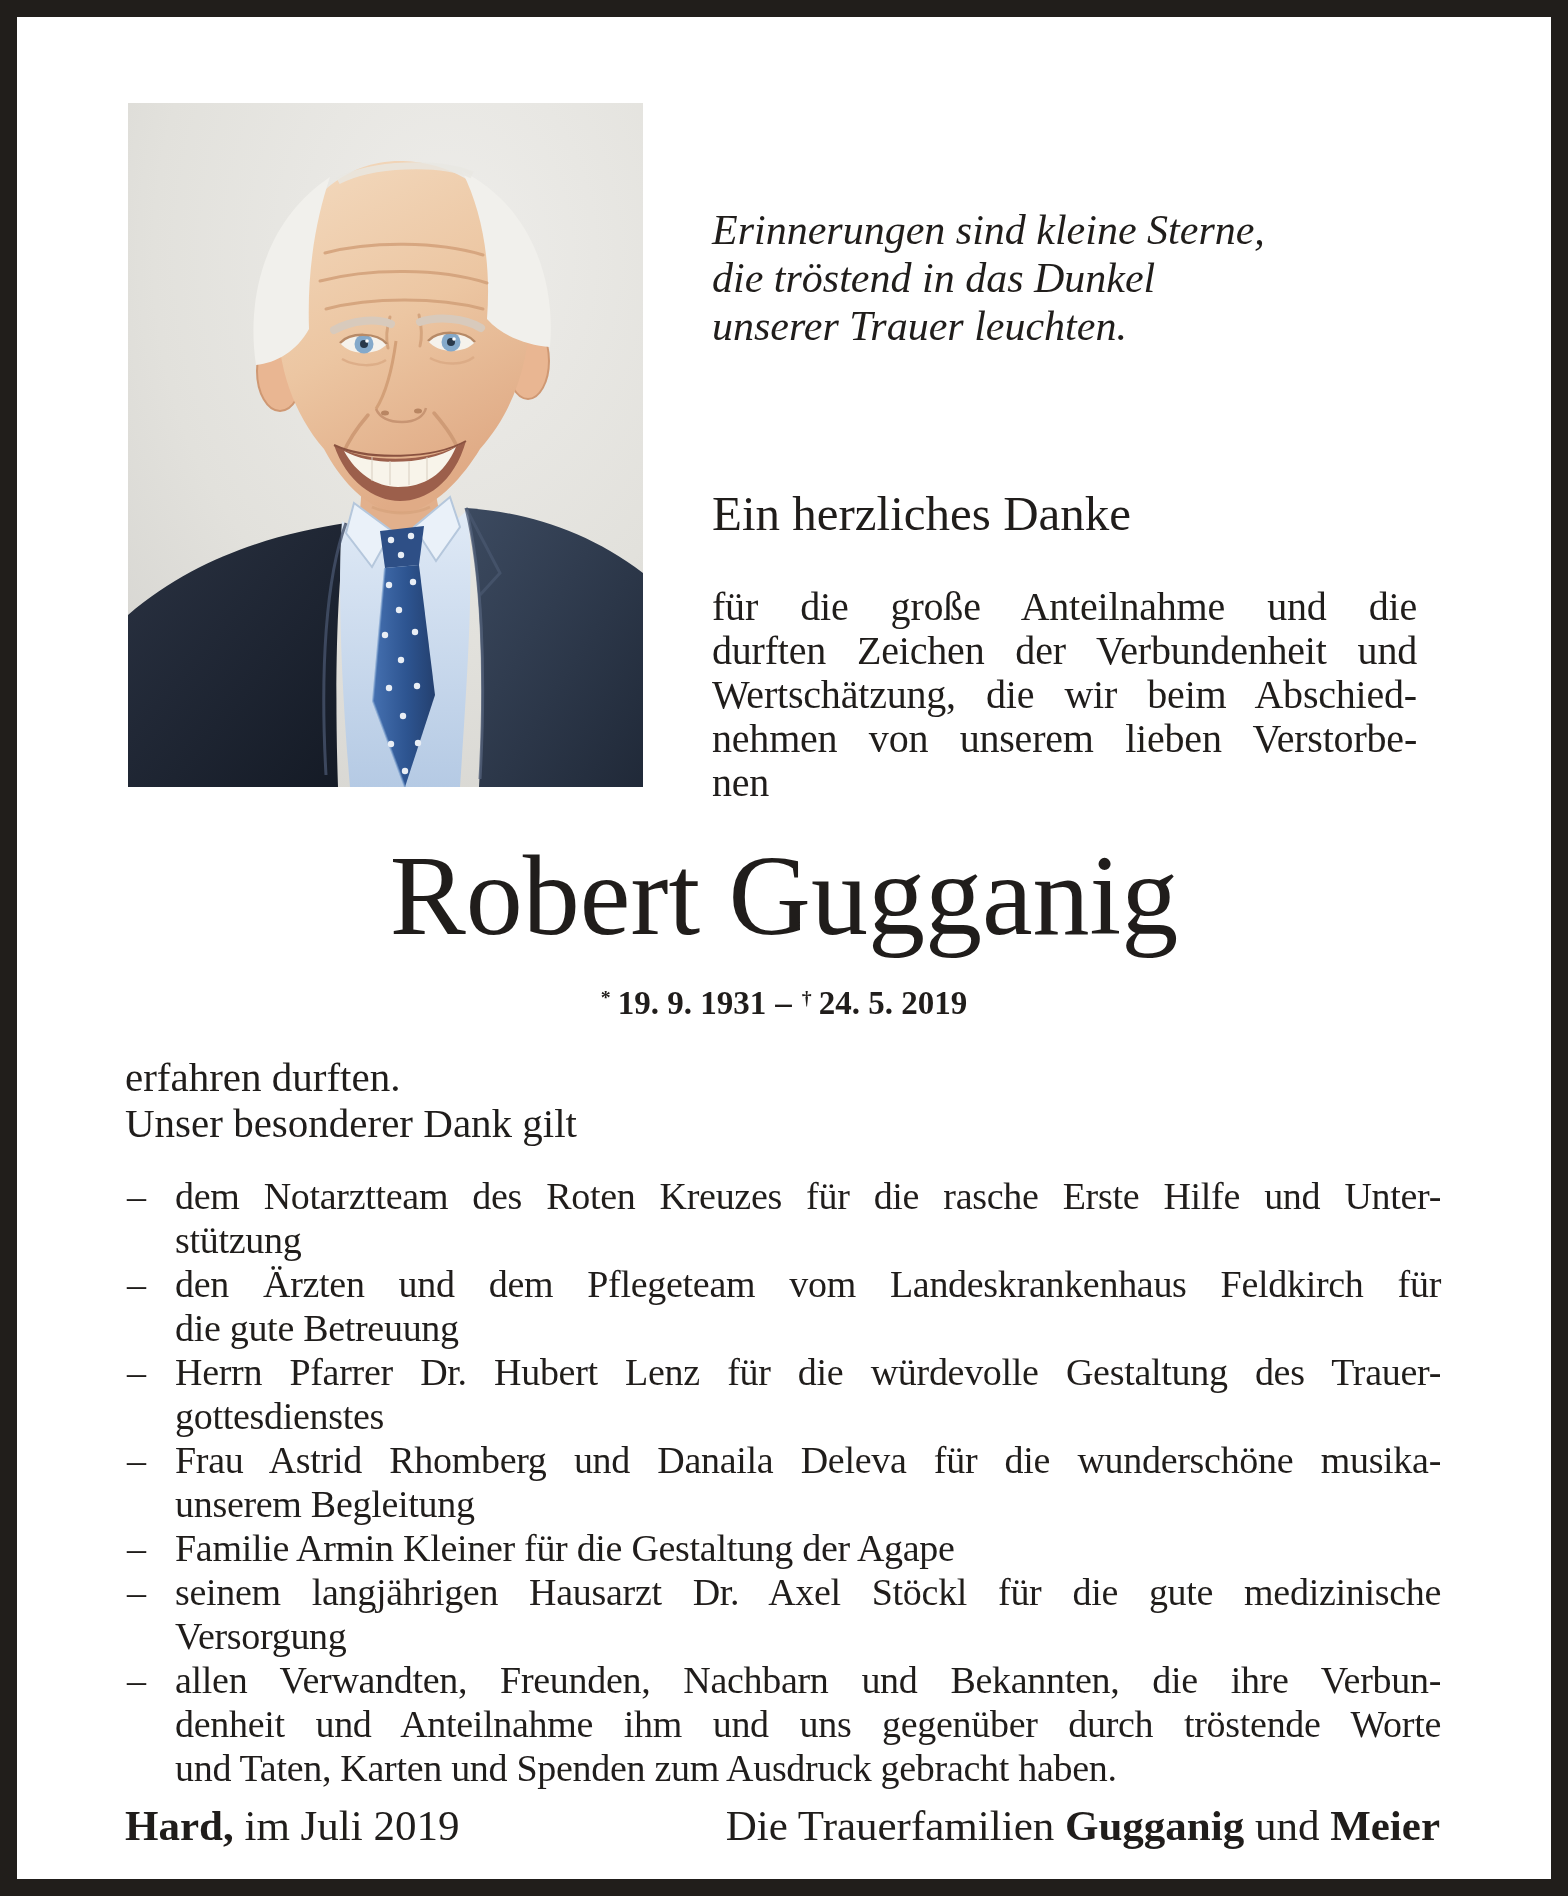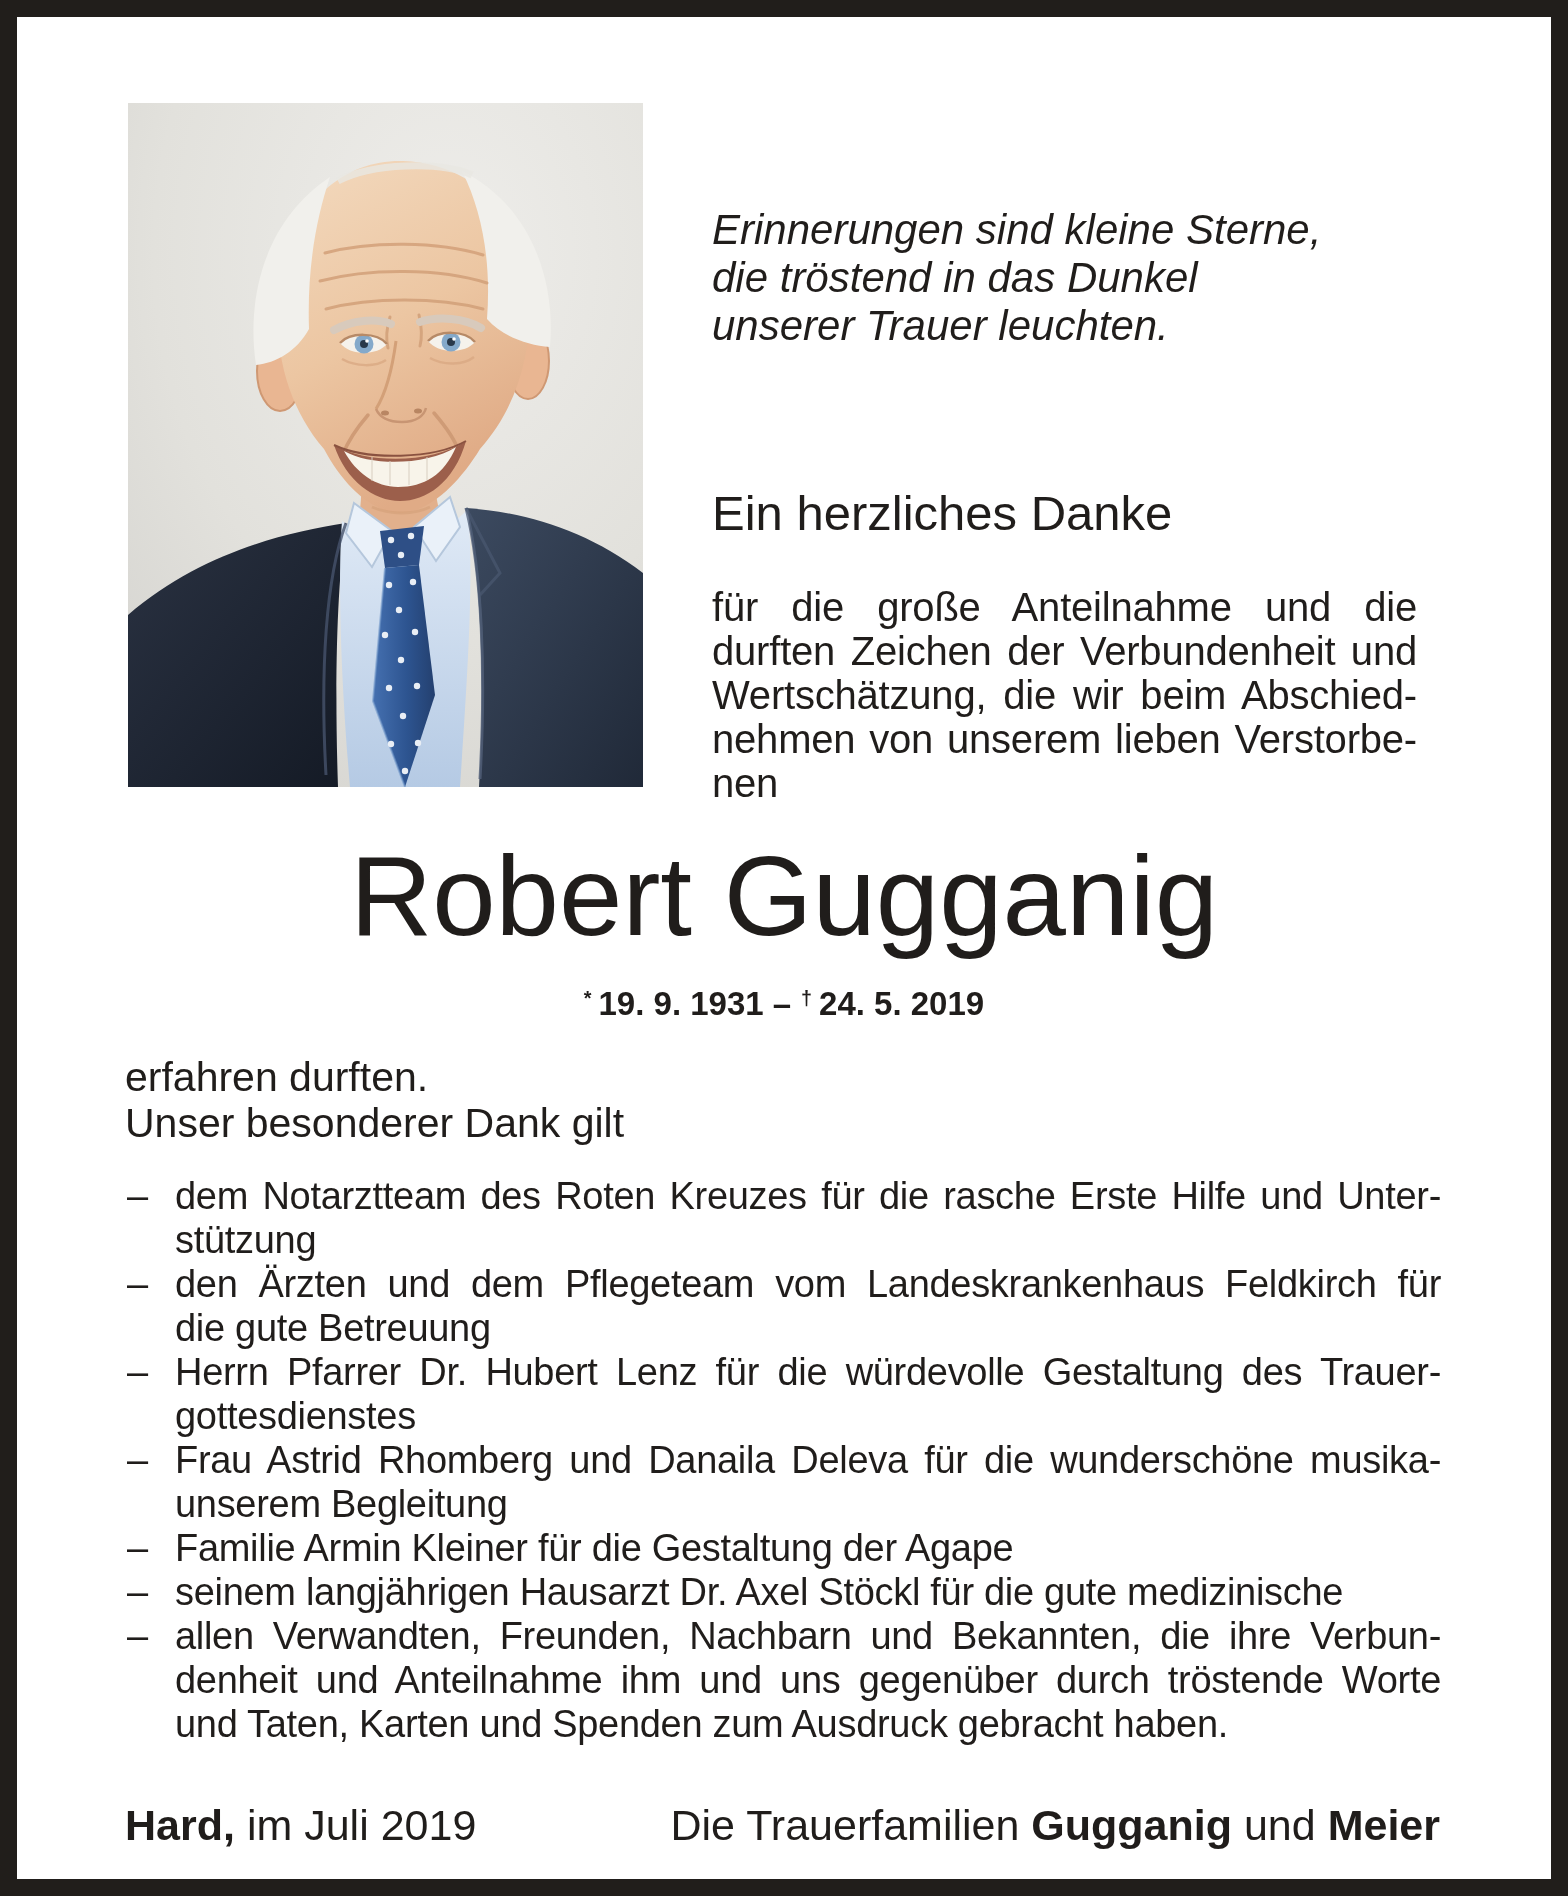--- a/index.html
+++ b/index.html
@@ -1,19 +1,19 @@
 <!DOCTYPE html>
 <html lang="de"><head>
 <meta charset="utf-8">
 <style>
   html,body{ margin:0; padding:0; background:#ffffff; }
   .page{
     position:relative; width:1568px; height:1896px;
     background:#ffffff; overflow:hidden;
-    font-family:Liberation Sans, sans-serif;
+    font-family:Liberation Serif, serif;
     color:#201d1b;
   }
   .frame{ position:absolute; inset:0; border:17px solid #211e1b; }
 
   .photo{ position:absolute; left:128px; top:103px; width:515px; height:684px; }
   .photo svg{ display:block; width:100%; height:100%; }
 
   .quote{ position:absolute; left:712px; top:206px; width:720px;
           font-style:italic; font-size:42px; line-height:48px; }
 
@@ -232,20 +232,21 @@
       <div class="thanks-item">
         <span class="dash">–</span>
         <div class="item-lines justify-block">
           <div class="jline">Familie Armin Kleiner für die Gestaltung der Agape</div>
         </div>
       </div>
       <div class="thanks-item">
         <span class="dash">–</span>
         <div class="item-lines justify-block">
           <div class="jline">seinem langjährigen Hausarzt Dr. Axel Stöckl für die gute medizinische</div>
+          <div class="jline">Versorgung</div>
         </div>
       </div>
       <div class="thanks-item">
         <span class="dash">–</span>
         <div class="item-lines justify-block">
           <div class="jline">allen Verwandten, Freunden, Nachbarn und Bekannten, die ihre Verbun-</div>
           <div class="jline">denheit und Anteilnahme ihm und uns gegenüber durch tröstende Worte</div>
           <div class="jline">und Taten, Karten und Spenden zum Ausdruck gebracht haben.</div>
         </div>
       </div>

